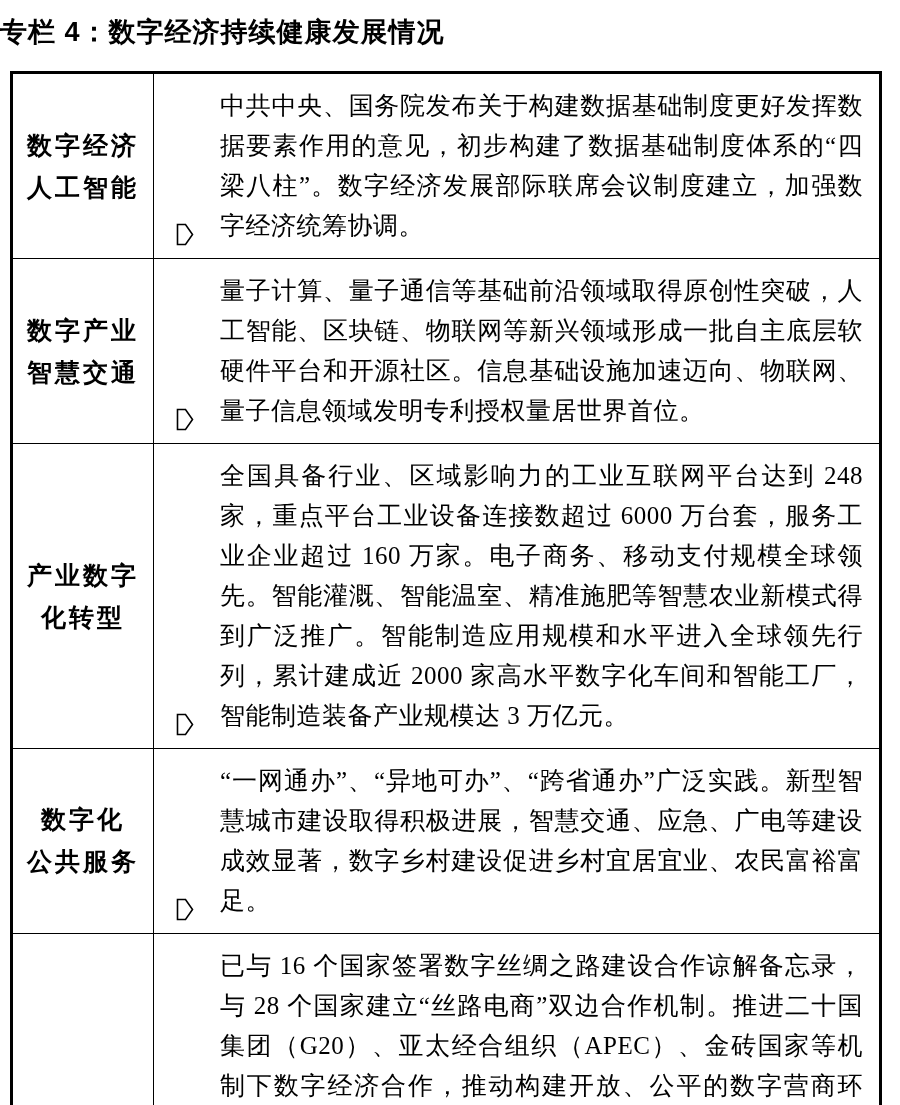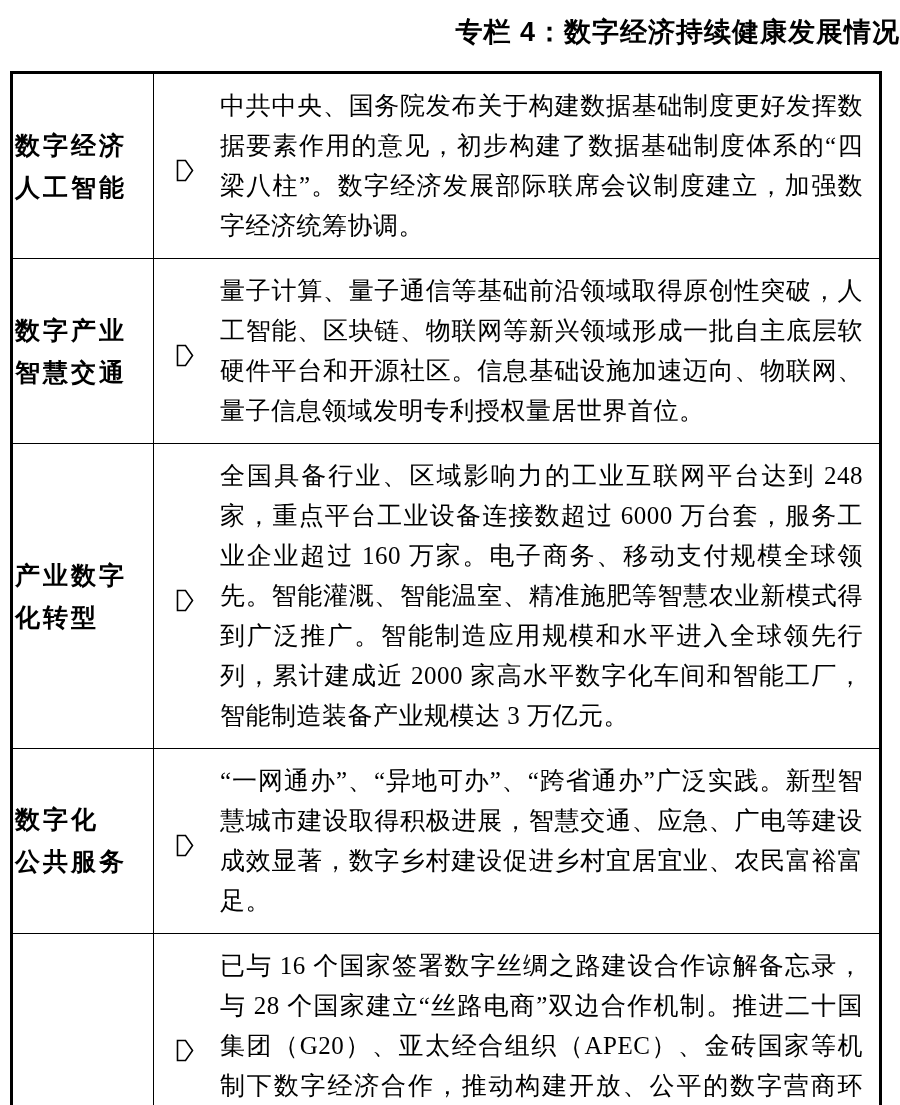--- a/index.html
+++ b/index.html
@@ -6,21 +6,21 @@
   html, body {
     width: 900px;
     background: #ffffff;
     font-family: "Liberation Serif", serif;
     color: #000000;
   }
   body { height: 1105px; overflow: hidden; }
 
   .page-title {
     margin-top: 14px;
-    text-align: right;
+    text-align: left;
     font-family: "Liberation Sans", sans-serif;
     font-weight: bold;
     font-size: 27px;
     letter-spacing: 1px;
     color: #000000;
   }
 
   table.box-table {
     margin: 21px 0 0 10px;
     width: 872px;
@@ -28,33 +28,34 @@
     table-layout: fixed;
     border: 3px solid #000000;
   }
   table.box-table td {
     border: 1.5px solid #000000;
     vertical-align: middle;
   }
 
   td.label-cell {
     width: 142px;
+    text-align: center;
     font-family: "Liberation Sans", sans-serif;
     font-weight: bold;
     font-size: 25px;
     line-height: 42px;
     letter-spacing: 3px;
     padding: 4px 2px;
   }
 
   td.content-cell {
     padding: 12px 16px 12px 22px;
   }
 
-  .entry { display: flex; align-items: center; }
+  .entry { display: flex; align-items: flex-end; }
 
   .bullet {
     flex: 0 0 18px;
     width: 18px;
     margin-top: 9px;
     margin-right: 26px;
     line-height: 0;
   }
 
   .entry-text {

